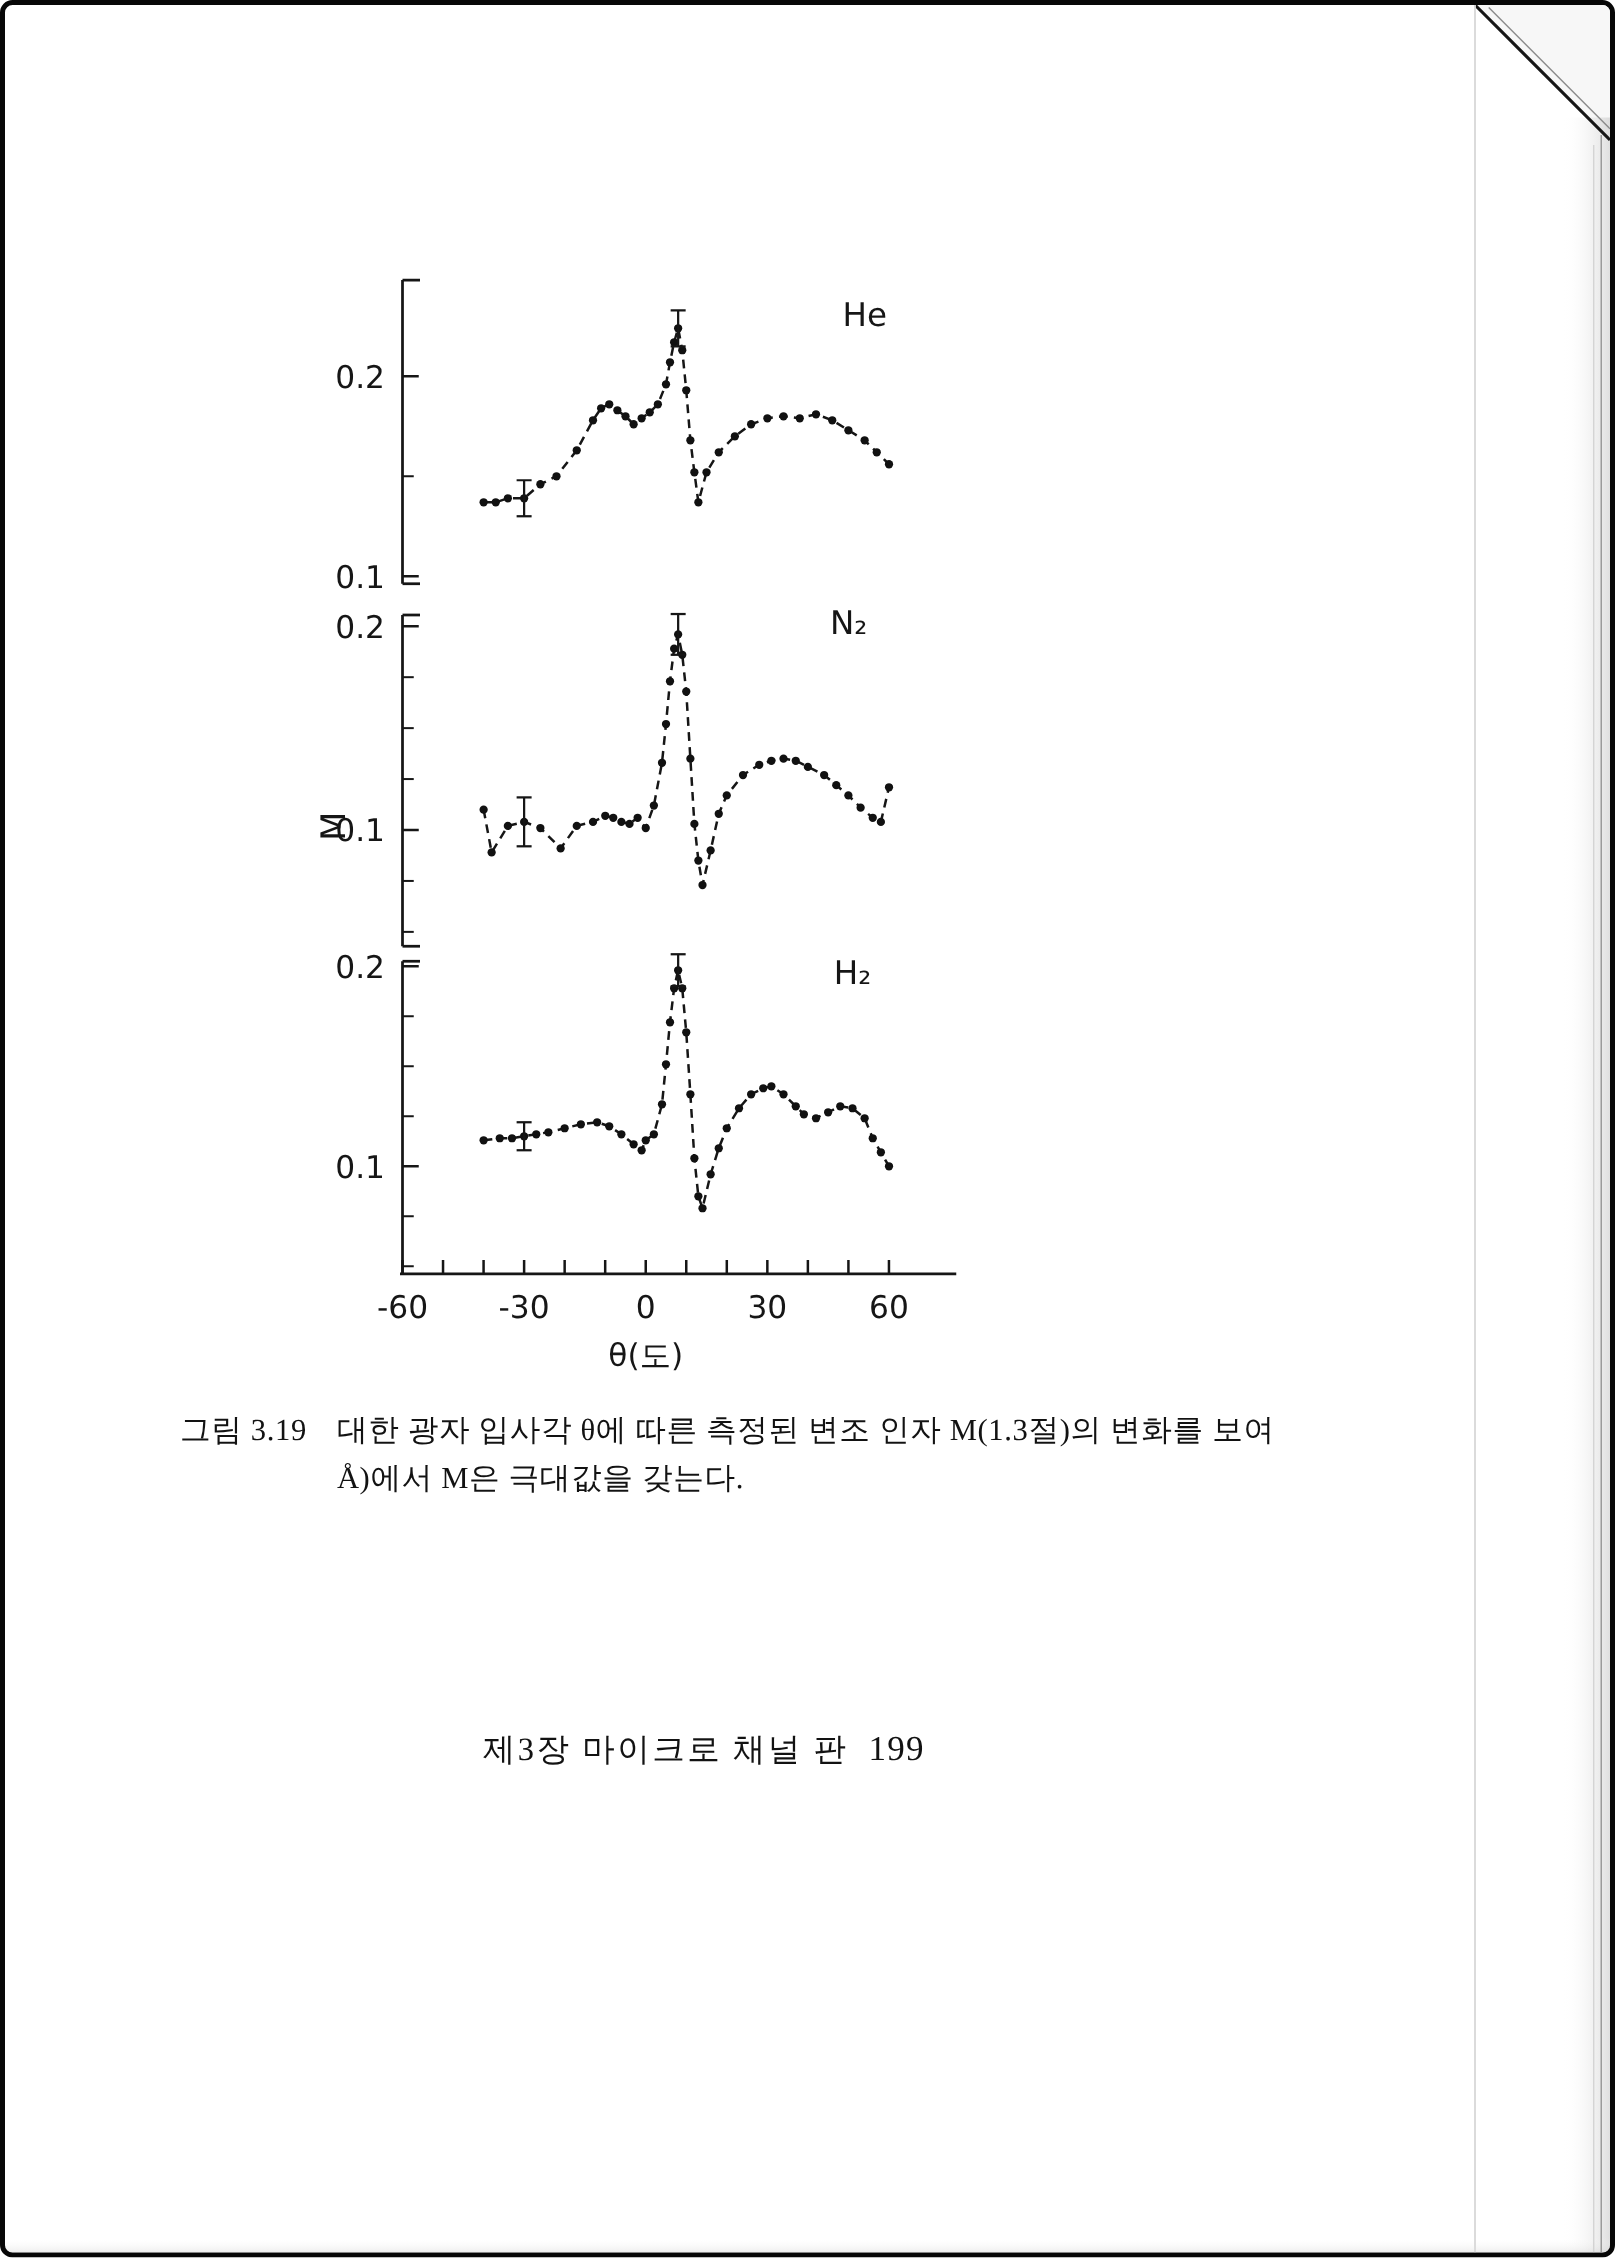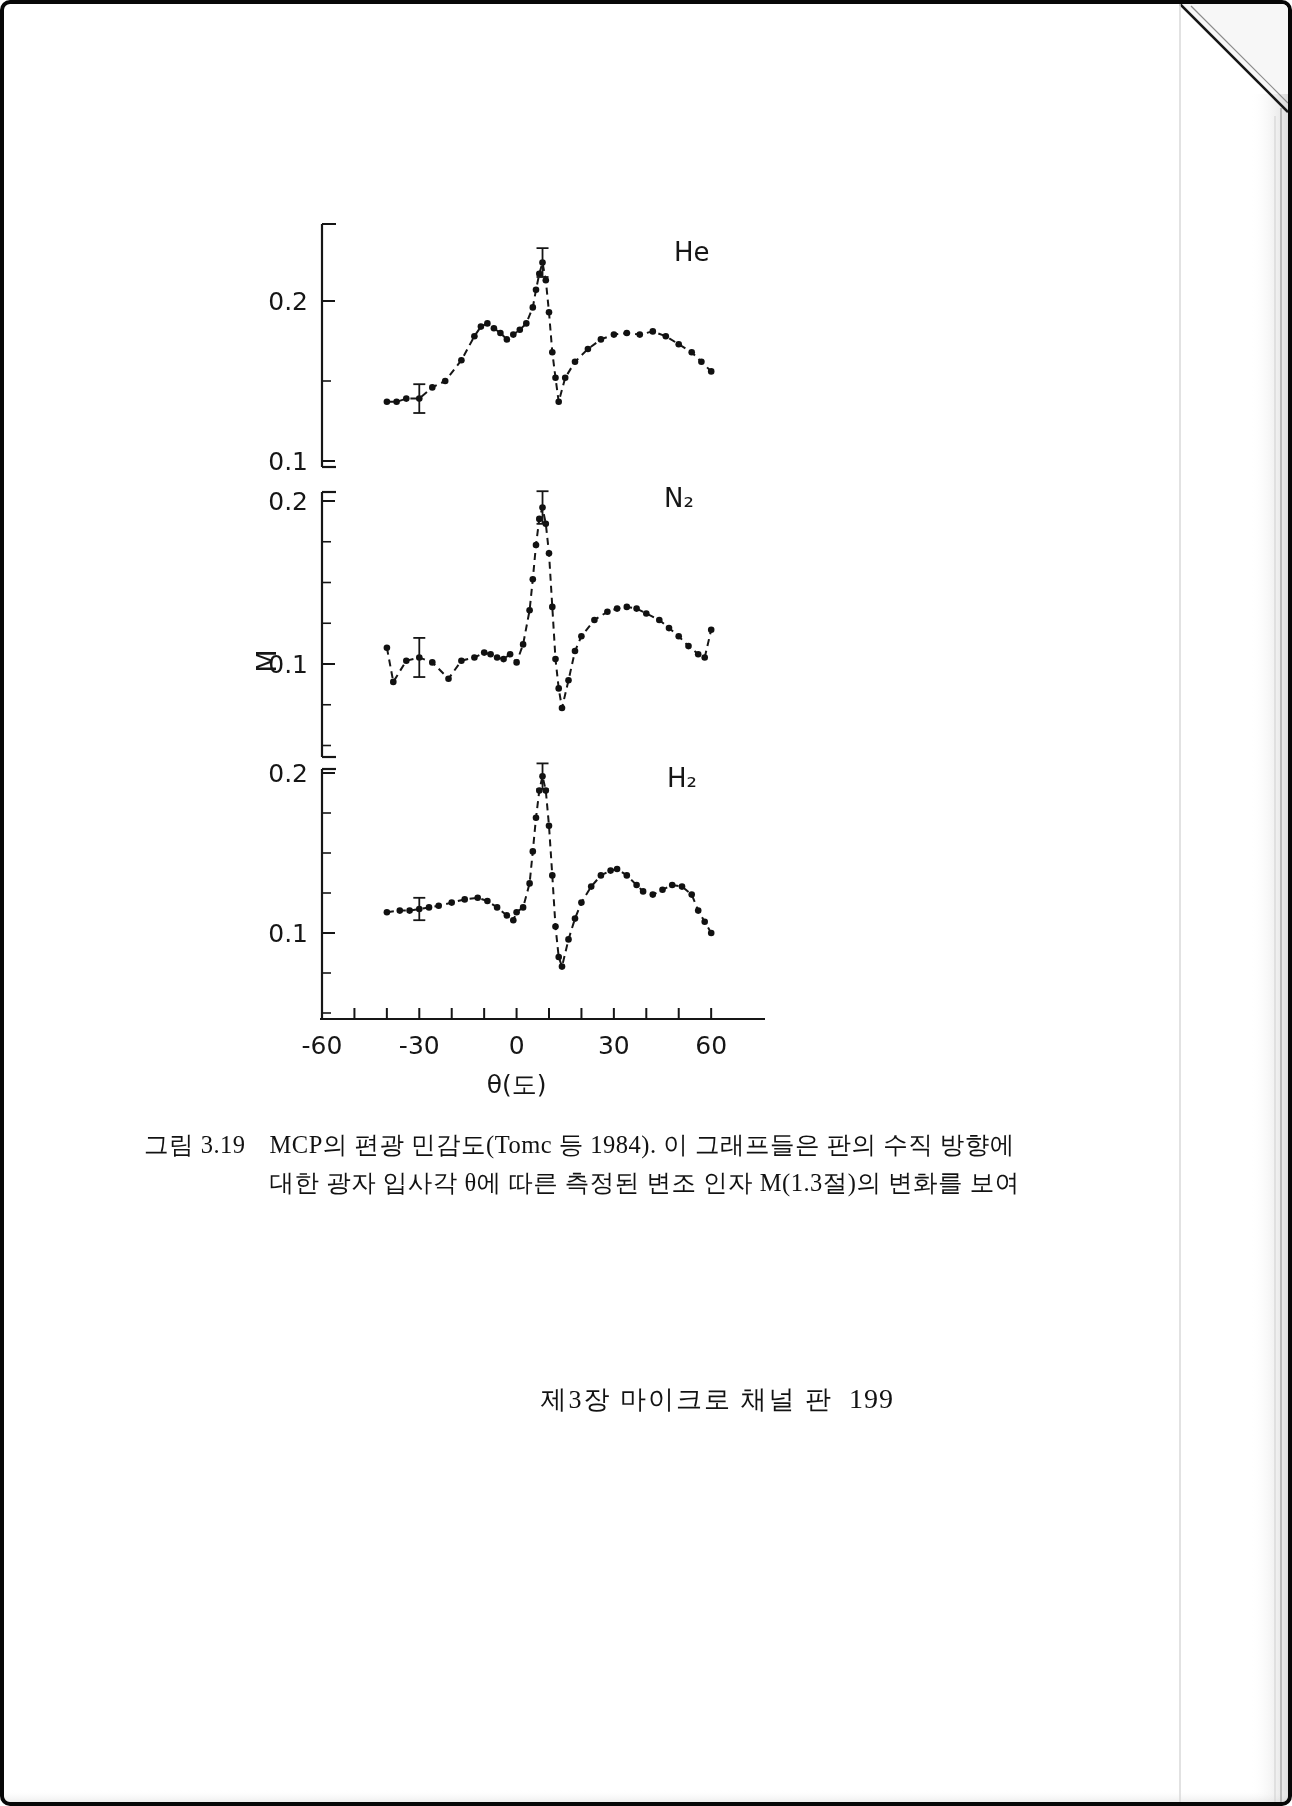--- a/index.html
+++ b/index.html
@@ -36,21 +36,21 @@
     color: #121212;
     letter-spacing: 0.5px;
     margin-top: 10px;
   }
   .cap-label { white-space: nowrap; flex: 0 0 auto; }
   .cap-lines { flex: 1 1 auto; }
   .cap-line { white-space: nowrap; }
   .footer {
     position: absolute; left: 228px; top: 1378px;
     width: 662px;
-    text-align: right;
+    text-align: center;
     font-size: 26px;
     color: #121212;
     letter-spacing: 2px;
   }
   .footer .page-num { font-size: 28px; margin-left: 16px; letter-spacing: 1px; }
 </style>
 </head>
 <body>
 
 <div class="book">
@@ -287,22 +287,22 @@
         </g>
         <g>
           <text x="44" y="452" fill="#161616" font-size="27" text-anchor="middle" font-family="&quot;DejaVu Sans&quot;, sans-serif" transform="rotate(-90 44 452)">M</text>
         </g>
       </svg>
   </figure>
 
   <div class="caption">
     <span class="cap-label">그림 3.19</span>
     <div class="cap-lines">
-      <div class="cap-line">MCP의 편광 민감도(Tomc 등 1984). 이 그래프들은 판의 수직 방향에</div>
       <div class="cap-line">대한 광자 입사각 θ에 따른 측정된 변조 인자 M(1.3절)의 변화를 보여</div>
+      <div class="cap-line">Å)에서 M은 극대값을 갖는다.</div>
     </div>
   </div>
 
   <div class="footer">
     <span>제3장 마이크로 채널 판</span><span class="page-num">199</span>
   </div>
 
 </div>
 
 </body></html>

